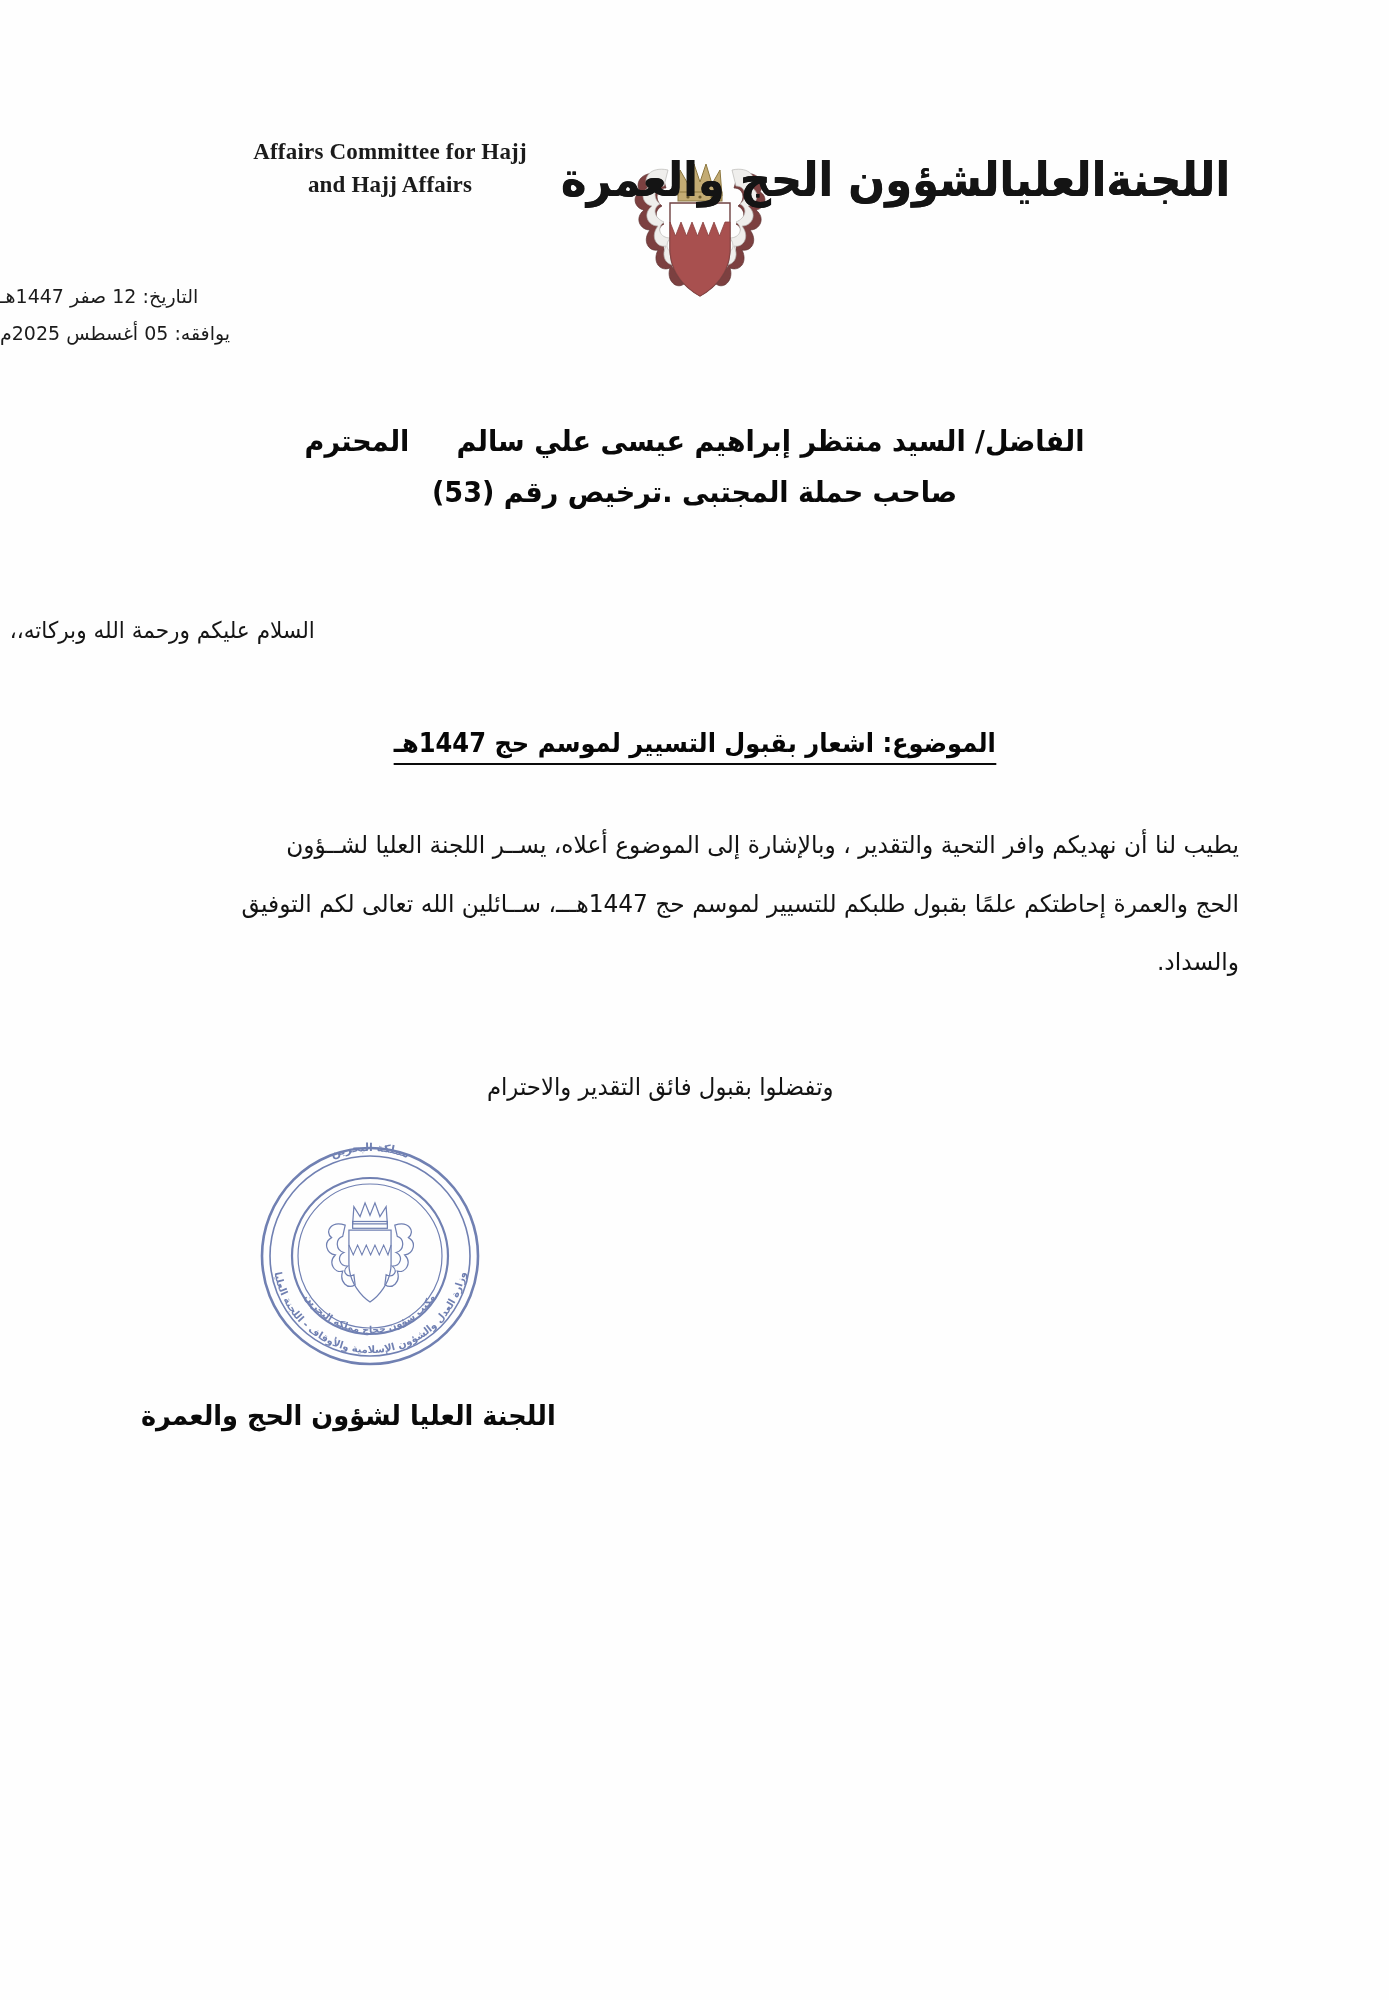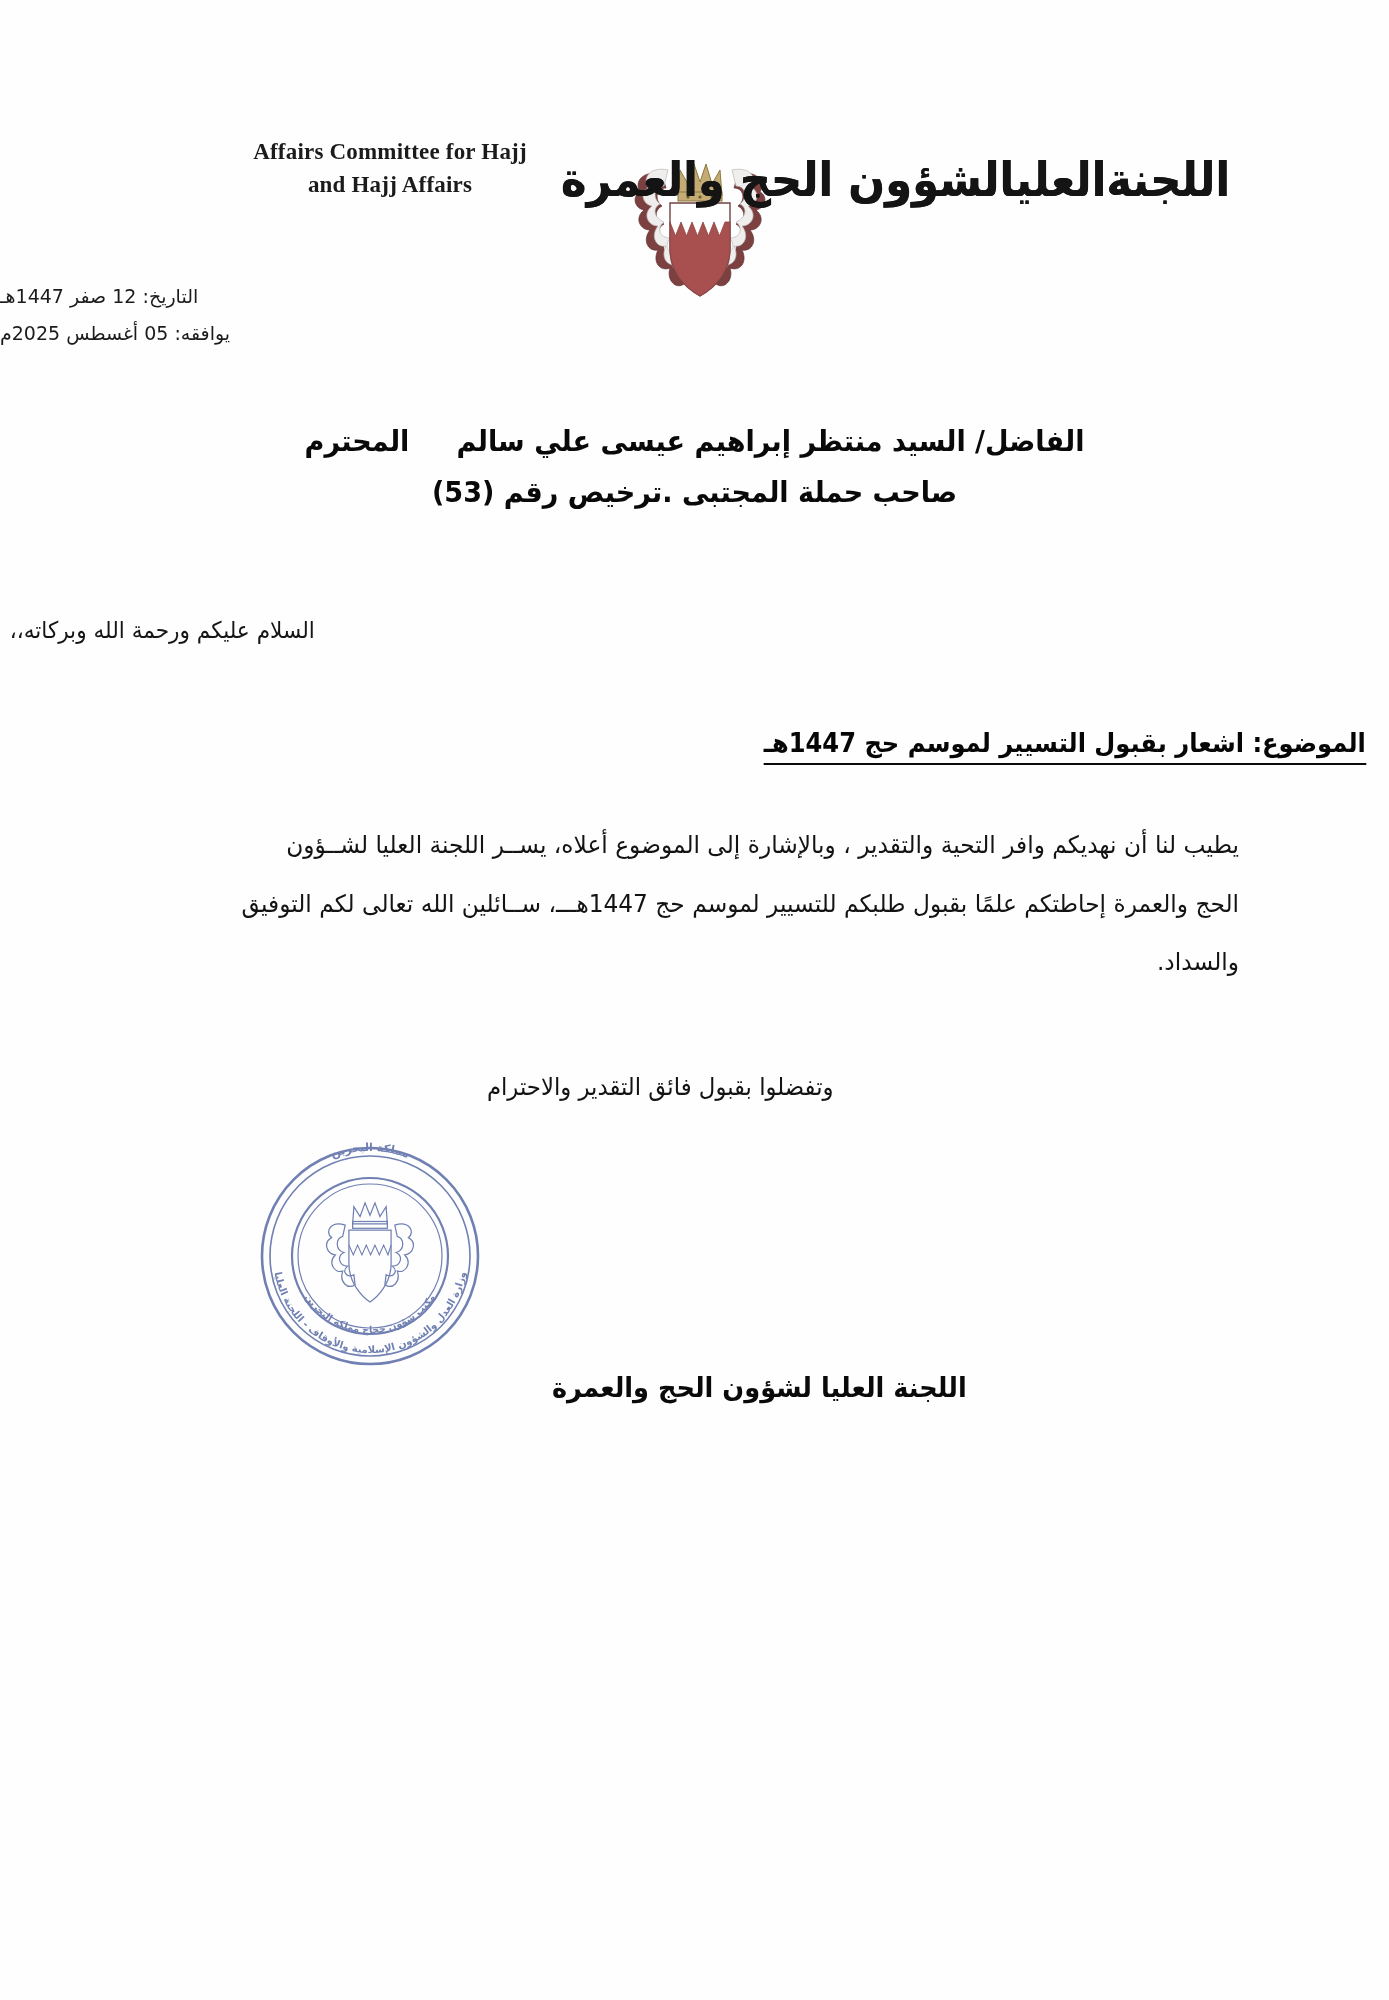--- a/index.html
+++ b/index.html
@@ -136,21 +136,21 @@
     display: inline-block;
     transform: scaleX(0.94);
   }
 
   
   .subject {
     position: absolute;
     top: 728px;
     left: 0;
     right: 0;
-    text-align: right;
+    text-align: center;
     direction: rtl;
   }
   .subject-text {
     font-family: "DejaVu Sans", "Liberation Sans", sans-serif;
     font-size: 26px;
     font-weight: bold;
     color: #060606;
     display: inline-block;
     border-bottom: 2.2px solid #0a0a0a;
     padding-bottom: 5px;
@@ -203,24 +203,24 @@
     top: 1128px;
     left: 225px;
     width: 290px;
     height: 250px;
     opacity: 0.88;
   }
 
   
   .signature {
     position: absolute;
-    top: 1372px;
+    top: 1400px;
     right: 0;
     left: 130px;
-    text-align: center;
+    text-align: left;
     direction: rtl;
   }
   .signature-text {
     font-family: "DejaVu Sans", "Liberation Sans", sans-serif;
     font-size: 27px;
     font-weight: bold;
     color: #0a0a0a;
     display: inline-block;
     transform: scaleX(0.95);
   }

